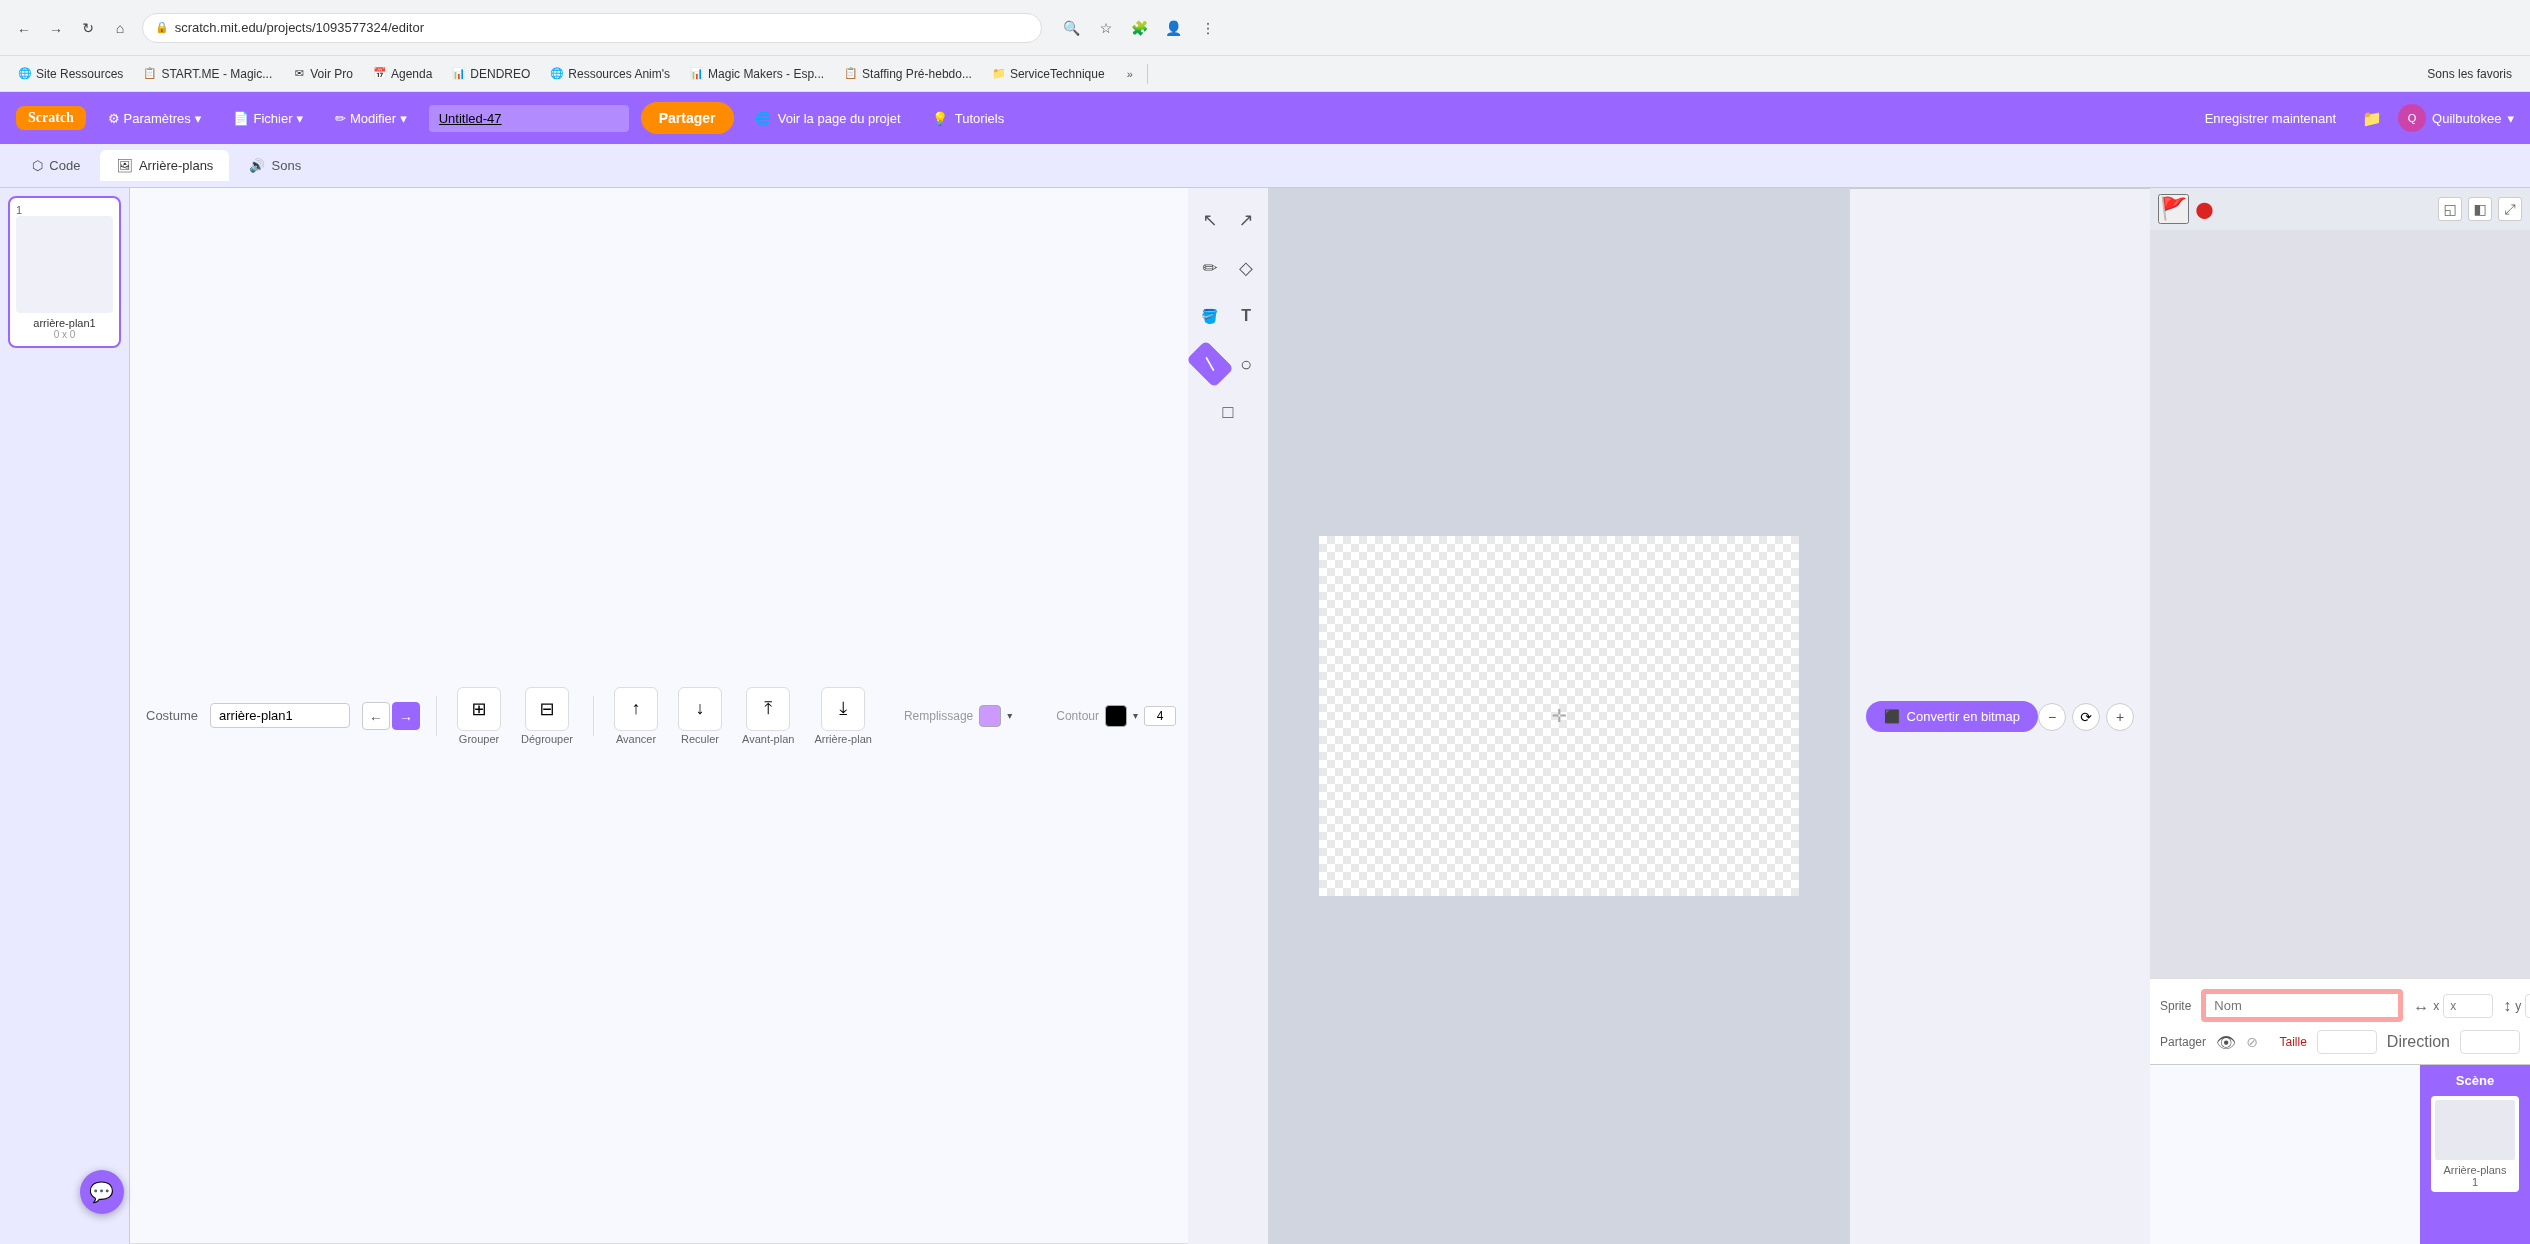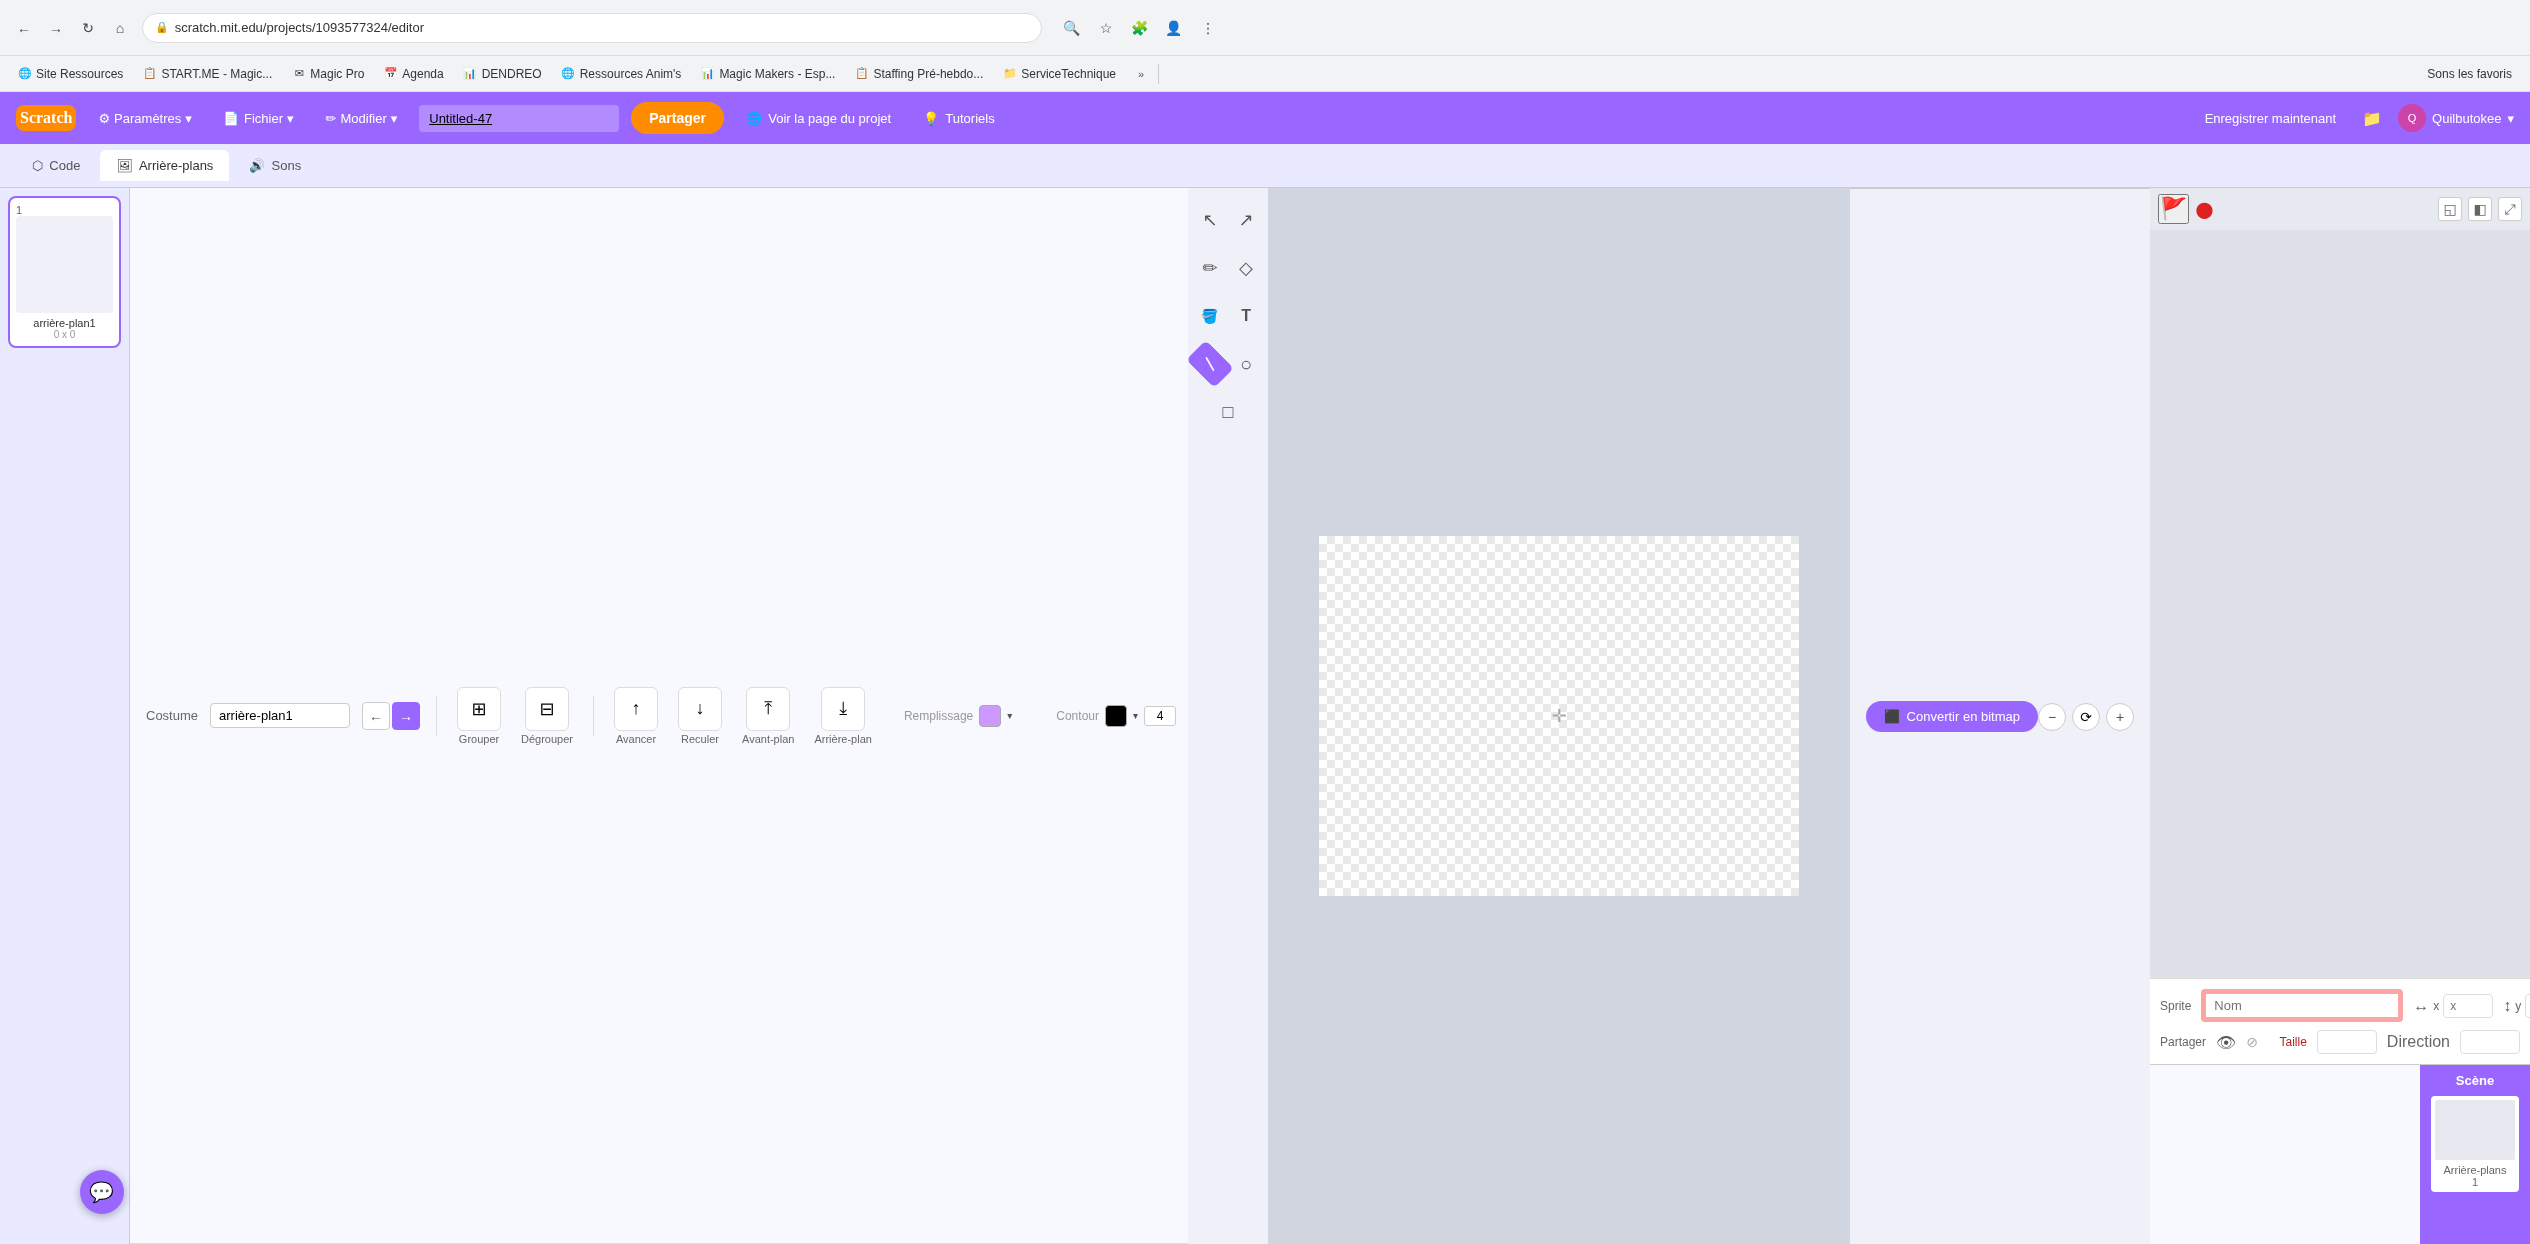--- a/index.html
+++ b/index.html
@@ -17,21 +17,21 @@
     
     .bookmarks-bar { background: #f1f3f4; height: 36px; display: flex; align-items: center; padding: 0 10px; gap: 4px; border-bottom: 1px solid #e0e0e0; }
     .bookmark-item { display: flex; align-items: center; gap: 4px; padding: 4px 8px; border-radius: 4px; cursor: pointer; font-size: 12px; color: #333; white-space: nowrap; }
     .bookmark-icon { width: 14px; height: 14px; display: flex; align-items: center; justify-content: center; font-size: 11px; }
     .bookmark-more { margin-left: 4px; font-size: 11px; color: #555; cursor: pointer; padding: 4px 6px; }
     .bookmark-separator { width: 1px; height: 20px; background: #ccc; margin: 0 4px; }
     .bookmark-all { margin-left: auto; font-size: 12px; color: #333; cursor: pointer; padding: 4px 8px; }
 
     
     .scratch-header { background: #9966ff; height: 52px; display: flex; align-items: center; padding: 0 16px; gap: 12px; }
-    .scratch-logo { background: #ff8c00; border-radius: 8px; padding: 4px 4px; font-weight: bold; font-size: 16px; color: white; font-family: serif; }
+    .scratch-logo { background: #ff8c00; border-radius: 8px; padding: 4px 12px; font-weight: bold; font-size: 14px; color: white; font-family: serif; }
     .scratch-menu-btn { display: flex; align-items: center; gap: 4px; color: white; font-size: 13px; cursor: pointer; padding: 6px 10px; border-radius: 4px; }
     .scratch-project-input { background: rgba(255,255,255,0.25); border: none; border-radius: 4px; color: #000000; font-size: 13px; padding: 6px 10px; width: 200px; outline: none; text-decoration: underline; }
     .scratch-project-input::placeholder { color: rgba(255,255,255,0.7); }
     .btn-partager { background: #ff8c00; color: white; border: none; border-radius: 20px; padding: 8px 18px; font-size: 14px; font-weight: bold; cursor: pointer; }
     .btn-voir { display: flex; align-items: center; gap: 6px; color: white; font-size: 13px; cursor: pointer; padding: 6px 10px; }
     .btn-tutos { display: flex; align-items: center; gap: 6px; color: white; font-size: 13px; cursor: pointer; padding: 6px 10px; }
     .header-spacer { flex: 1; }
     .btn-enregistrer { color: white; font-size: 13px; cursor: pointer; padding: 6px 10px; }
     .header-icon-btn { color: white; cursor: pointer; font-size: 16px; padding: 4px; }
     .header-user { display: flex; align-items: center; gap: 6px; color: white; font-size: 13px; cursor: pointer; }
@@ -149,21 +149,21 @@
   <div class="bookmark-item">
     <span class="bookmark-icon">🌐</span>
     <span>Site Ressources</span>
   </div>
   <div class="bookmark-item">
     <span class="bookmark-icon">📋</span>
     <span>START.ME - Magic...</span>
   </div>
   <div class="bookmark-item">
     <span class="bookmark-icon">✉</span>
-    <span>Magic Pro</span>
+    <span>Voir Pro</span>
   </div>
   <div class="bookmark-item">
     <span class="bookmark-icon">📅</span>
     <span>Agenda</span>
   </div>
   <div class="bookmark-item">
     <span class="bookmark-icon" style="color:#cc4400">📊</span>
     <span>DENDREO</span>
   </div>
   <div class="bookmark-item">

